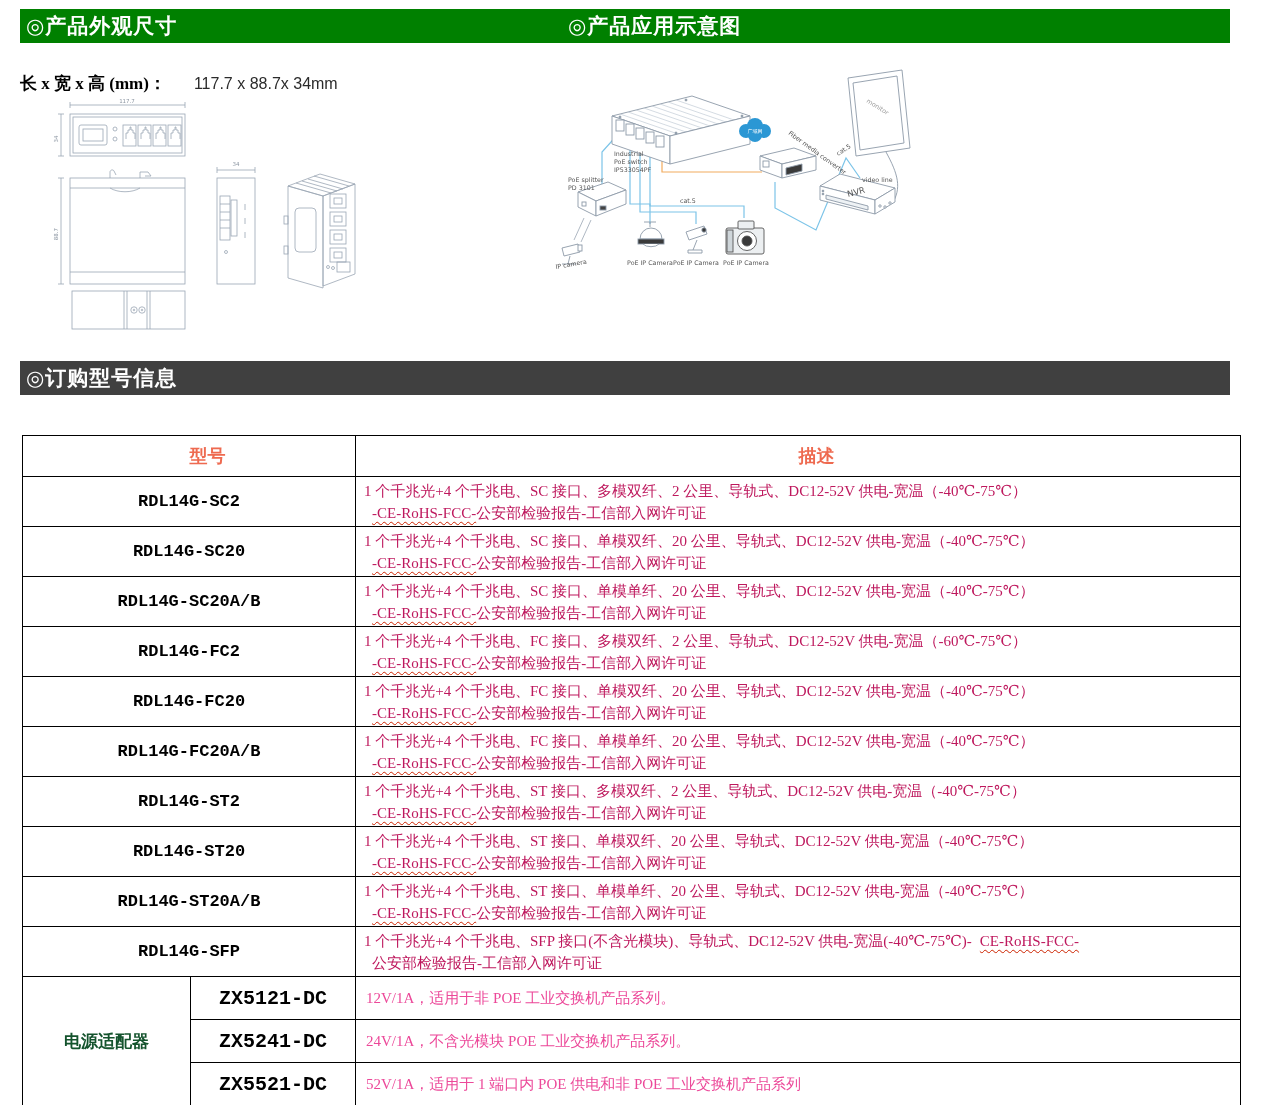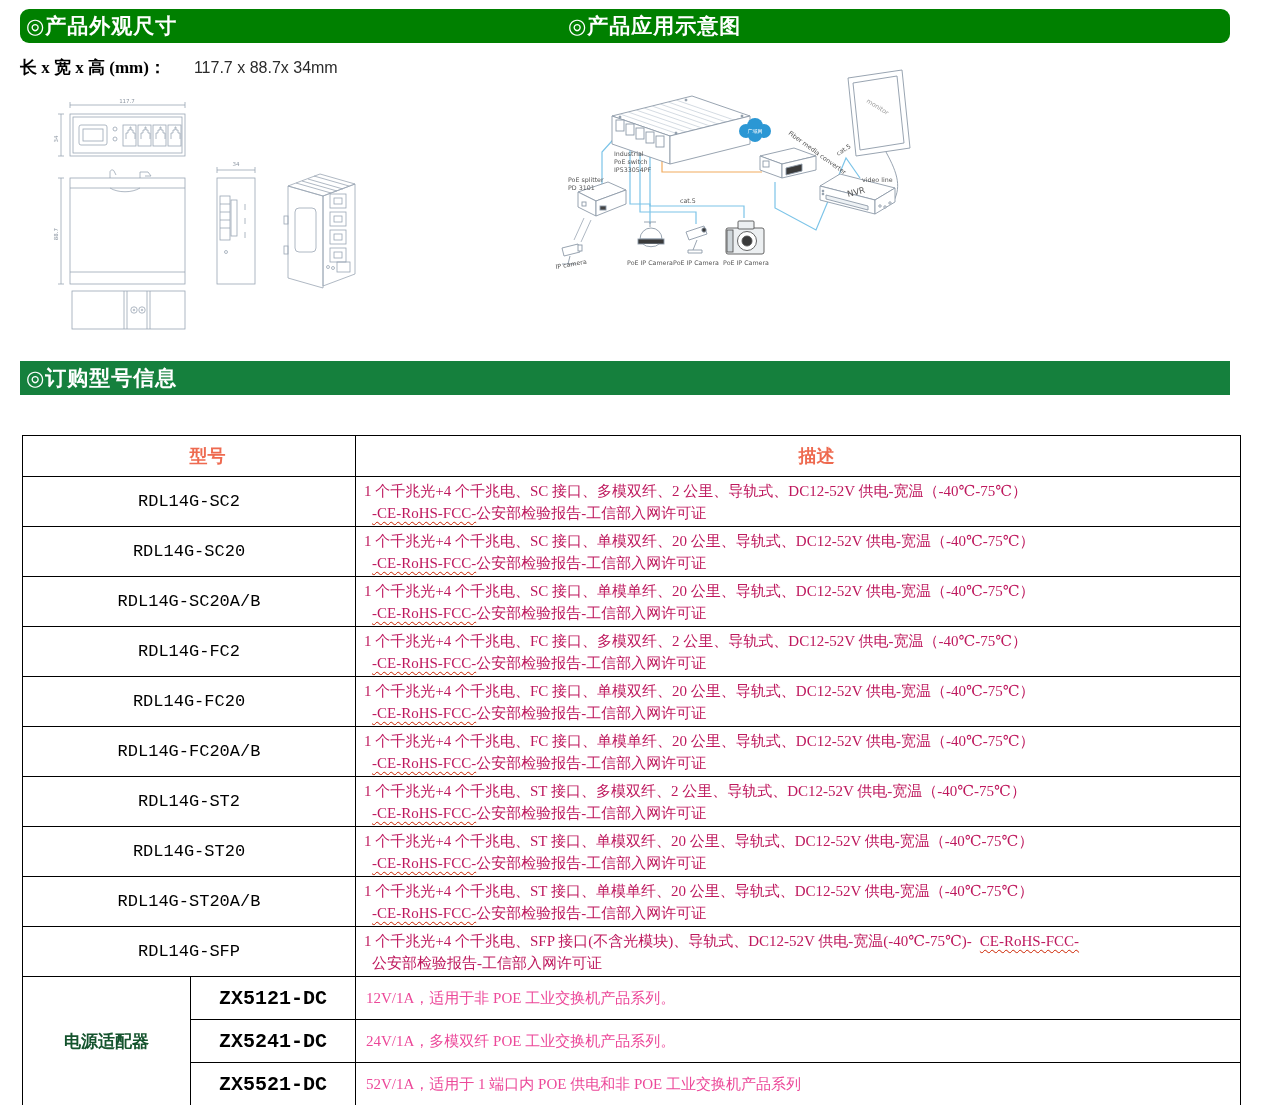--- a/index.html
+++ b/index.html
@@ -5,49 +5,49 @@
   html,body{margin:0;padding:0;background:#fff;}
   #page{position:relative;width:1263px;height:1105px;background:#fff;overflow:hidden;
         font-family:"Liberation Sans","DejaVu Sans",sans-serif;}
   .bar{position:absolute;left:20px;width:1210px;height:34px;line-height:34px;}
   .bar-title{color:#fff;font-weight:bold;font-size:21px;letter-spacing:1px;
              font-family:"DejaVu Sans","Liberation Sans",sans-serif;}
   #bar1{top:9px;}
   #bar2{top:361px;}
   .bt-left{position:absolute;left:6px;top:0;}
   .bt-right{position:absolute;left:548px;top:0;}
-  #dims-line{position:absolute;left:20px;top:56px;height:24px;white-space:nowrap;}
+  #dims-line{position:absolute;left:20px;top:72px;height:24px;white-space:nowrap;}
   #dims-label{font-family:"Liberation Serif","DejaVu Serif",serif;font-weight:bold;
               font-size:17px;color:#000;}
   #dims-value{font-size:16px;color:#2b2b2b;margin-left:28px;}
   #tech-svg{position:absolute;left:48px;top:92px;}
   #app-svg{position:absolute;left:550px;top:56px;}
   #order-table{position:absolute;left:22px;top:435px;border-collapse:collapse;
                table-layout:fixed;width:1218px;
                font-family:"Liberation Serif","DejaVu Serif",serif;}
   #order-table td{border:1px solid #000;overflow:hidden;}
   #order-table{border:1.5px solid #000;}
   td.c-head{height:38px;text-align:center;color:#ee6a50;font-size:18px;font-weight:bold;padding-left:38px;}
-  td.c-model{height:47px;text-align:center;font-weight:normal;font-size:17px;
+  td.c-model{height:47px;text-align:center;font-weight:bold;font-size:17px;
              font-family:"Liberation Mono","DejaVu Sans Mono",monospace;}
   td.c-desc{font-size:15px;color:#be185d;padding:1px 8px;line-height:22px;}
   td.c-power{text-align:center;color:#14532d;font-weight:bold;font-size:17px;}
   td.c-pmodel{height:40px;text-align:center;font-weight:bold;font-size:20px;
               font-family:"Liberation Mono","DejaVu Sans Mono",monospace;}
   td.c-pdesc{font-size:15px;padding:1px 10px;color:#ec4899;}
   .wavy{text-decoration-line:underline;text-decoration-style:wavy;
         text-decoration-color:#cc2200;text-decoration-thickness:1px;text-underline-offset:3px;margin-left:8px;}
   svg text{font-family:"DejaVu Sans","Liberation Sans",sans-serif;}
 </style>
 </head>
 <body>
 
 <div id="page">
 
-  <div id="bar1" class="bar" style="background:#008000;border-radius:9px;">
+  <div id="bar1" class="bar" style="background:#008000;">
     <span class="bar-title bt-left">◎产品外观尺寸</span>
     <span class="bar-title bt-right">◎产品应用示意图</span>
   </div>
 
   <div id="dims-line">
     <span id="dims-label">长 x 宽 x 高 (mm)：</span><span id="dims-value">117.7 x 88.7x 34mm</span>
   </div>
 
   <svg id="tech-svg" width="430" height="250" viewBox="0 0 430 250">
     <g stroke="#9aa6b4" stroke-width="0.8" fill="none">
@@ -277,21 +277,21 @@
       <text x="146" y="209" text-anchor="middle">PoE IP Camera</text>
       <text x="196" y="209" text-anchor="middle">PoE IP Camera</text>
       <text transform="translate(238,78) rotate(36)">Fiber media converter</text>
       <text transform="translate(288,100) rotate(-33)">cat.5</text>
       <text x="312" y="126">video line</text>
       <text transform="translate(298,141) rotate(-14)" font-size="8.5">NVR</text>
       <text transform="translate(316,46) rotate(32)" fill="#999">monitor</text>
     </g>
   </svg>
 
-  <div id="bar2" class="bar" style="background:#15803d;">
+  <div id="bar2" class="bar" style="background:#404040;">
     <span class="bar-title bt-left">◎订购型号信息</span>
   </div>
 
   <table id="order-table">
     <colgroup>
         <col style="width:168px">
         <col style="width:165px">
         <col style="width:885px">
       </colgroup>
     <tbody>
@@ -307,21 +307,21 @@
     <tr>
       <td class="c-model" colspan="2">RDL14G-SC20</td>
       <td class="c-desc"><span>1 个千兆光+4 个千兆电、SC 接口、单模双纤、20 公里、导轨式、DC12-52V 供电-宽温（-40℃-75℃）</span><span class="wavy"></span><br><span class="wavy">-CE-RoHS-FCC-</span><span>公安部检验报告-工信部入网许可证</span></td>
     </tr>
     <tr>
       <td class="c-model" colspan="2">RDL14G-SC20A/B</td>
       <td class="c-desc"><span>1 个千兆光+4 个千兆电、SC 接口、单模单纤、20 公里、导轨式、DC12-52V 供电-宽温（-40℃-75℃）</span><span class="wavy"></span><br><span class="wavy">-CE-RoHS-FCC-</span><span>公安部检验报告-工信部入网许可证</span></td>
     </tr>
     <tr>
       <td class="c-model" colspan="2">RDL14G-FC2</td>
-      <td class="c-desc"><span>1 个千兆光+4 个千兆电、FC 接口、多模双纤、2 公里、导轨式、DC12-52V 供电-宽温（-40℃-75℃）</span><span class="wavy"></span><br><span class="wavy">-CE-RoHS-FCC-</span><span>公安部检验报告-工信部入网许可证</span></td>
+      <td class="c-desc"><span>1 个千兆光+4 个千兆电、FC 接口、多模双纤、2 公里、导轨式、DC12-52V 供电-宽温（-60℃-75℃）</span><span class="wavy"></span><br><span class="wavy">-CE-RoHS-FCC-</span><span>公安部检验报告-工信部入网许可证</span></td>
     </tr>
     <tr>
       <td class="c-model" colspan="2">RDL14G-FC20</td>
       <td class="c-desc"><span>1 个千兆光+4 个千兆电、FC 接口、单模双纤、20 公里、导轨式、DC12-52V 供电-宽温（-40℃-75℃）</span><span class="wavy"></span><br><span class="wavy">-CE-RoHS-FCC-</span><span>公安部检验报告-工信部入网许可证</span></td>
     </tr>
     <tr>
       <td class="c-model" colspan="2">RDL14G-FC20A/B</td>
       <td class="c-desc"><span>1 个千兆光+4 个千兆电、FC 接口、单模单纤、20 公里、导轨式、DC12-52V 供电-宽温（-40℃-75℃）</span><span class="wavy"></span><br><span class="wavy">-CE-RoHS-FCC-</span><span>公安部检验报告-工信部入网许可证</span></td>
     </tr>
     <tr>
@@ -341,21 +341,21 @@
       <td class="c-desc"><span>1 个千兆光+4 个千兆电、SFP 接口(不含光模块)、导轨式、DC12-52V 供电-宽温(-40℃-75℃)-</span><span class="wavy">CE-RoHS-FCC-</span><br><span class="wavy"></span><span>公安部检验报告-工信部入网许可证</span></td>
     </tr>
 
     <tr>
       <td class="c-power" rowspan="3">电源适配器</td>
       <td class="c-pmodel">ZX5121-DC</td>
       <td class="c-pdesc">12V/1A，适用于非 POE 工业交换机产品系列。</td>
     </tr>
     <tr>
       <td class="c-pmodel">ZX5241-DC</td>
-      <td class="c-pdesc">24V/1A，多模双纤 POE 工业交换机产品系列。</td>
+      <td class="c-pdesc">24V/1A，不含光模块 POE 工业交换机产品系列。</td>
     </tr>
     <tr>
       <td class="c-pmodel">ZX5521-DC</td>
       <td class="c-pdesc">52V/1A，适用于 1 端口内 POE 供电和非 POE 工业交换机产品系列</td>
     </tr>
   </tbody>
     </table>
 
 </div>
 

